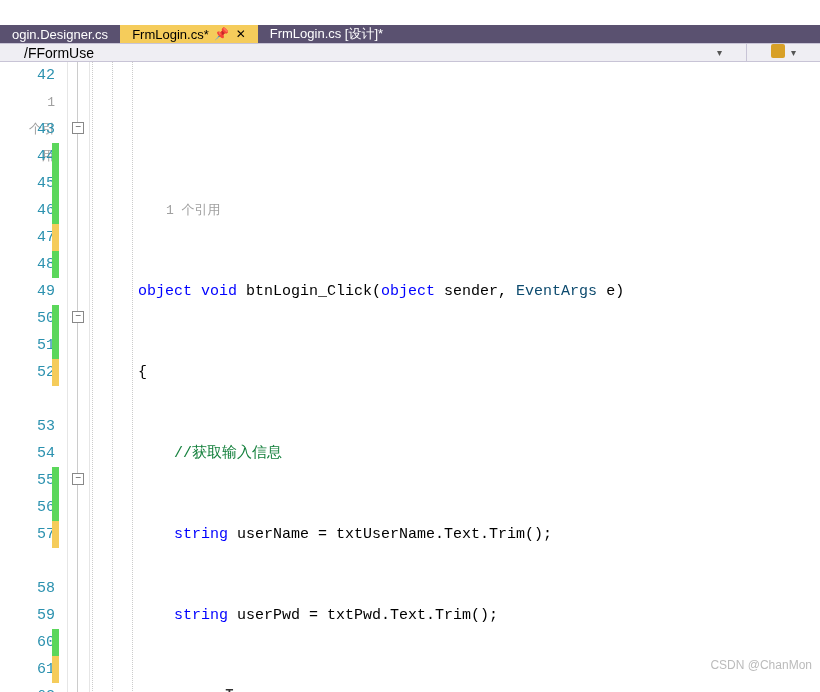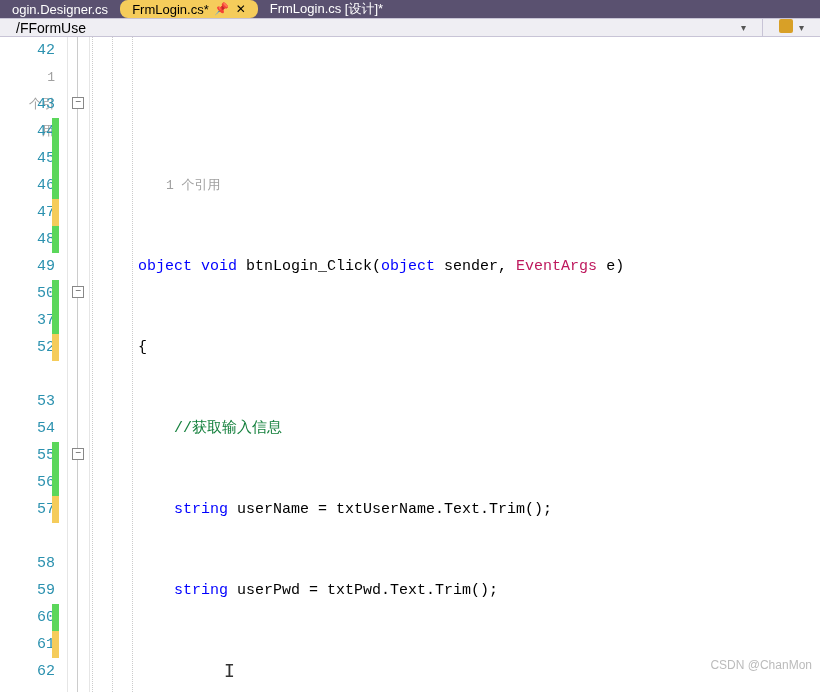--- a/index.html
+++ b/index.html
@@ -11,54 +11,54 @@
     width: 820px;
     height: 692px;
   }
   .window { display: flex; flex-direction: column; height: 100%; }
   .tabbar {
     background: #5a5170;
     display: flex;
     align-items: stretch;
     height: 28px;
     padding-left: 0;
+    margin-top: 25px;
   }
   .tab {
     display: flex;
     align-items: center;
     padding: 0 12px;
     color: #fff;
     font-size: 13px;
     font-family: "Segoe UI", Tahoma, sans-serif;
     background: transparent;
     cursor: pointer;
     gap: 6px;
   }
   .tab.active {
     background: #f5cc5b;
     color: #000;
-    border-radius: 8px;
   }
   .tab .pin, .tab .close { font-size: 12px; }
   .navbar {
     background: #efeef3;
     border-top: 1px solid #c8c4d6;
     border-bottom: 1px solid #c8c4d6;
     display: flex;
     align-items: center;
     height: 30px;
     font-family: "Segoe UI", Tahoma, sans-serif;
     font-size: 14px;
   }
   .navbar .drop {
     flex: 1;
     display: flex;
     align-items: center;
     justify-content: space-between;
-    padding: 0 16px;
+    padding: 0 24px;
     border-right: 1px solid #c8c4d6;
     height: 100%;
     cursor: pointer;
   }
   .navbar .drop:last-child { border-right: none; flex: 0 0 auto; max-width: 170px; }
   .navbar .caret { font-size: 10px; color: #555; }
   .navbar .icon-cube {
     display: inline-block;
     width: 14px; height: 14px;
     background: #d8a027;
@@ -141,21 +141,21 @@
     white-space: pre;
     position: relative;
   }
   .cl { height: 27px; }
   .ref-line {
     color: #a0a0a0;
     font-size: 13px;
     padding-left: 28px;
   }
   .kw { color: #0000ff; }
-  .type { color: #be185d; margin-top: 44px; }
+  .type { color: #0c4a6e; margin-top: 44px; }
   .cmt { color: #15803d; }
   .ident { color: #000; }
   .ibeam {
     position: absolute;
     width: 12px; height: 18px;
     color: #333;
     font-size: 18px;
   }
   .watermark {
     position: absolute;
@@ -211,21 +211,21 @@
       <div class="linenum">42</div>
       <div class="linenum ref-line">1 个引用</div>
       <div class="linenum">43</div>
       <div class="linenum">44</div>
       <div class="linenum">45</div>
       <div class="linenum">46</div>
       <div class="linenum">47</div>
       <div class="linenum">48</div>
       <div class="linenum">49</div>
       <div class="linenum">50</div>
-      <div class="linenum">37</div>
+      <div class="linenum">51</div>
       <div class="linenum">52</div>
       <div class="linenum"></div>
       <div class="linenum">53</div>
       <div class="linenum">54</div>
       <div class="linenum">55</div>
       <div class="linenum">56</div>
       <div class="linenum">57</div>
       <div class="linenum"></div>
       <div class="linenum">58</div>
       <div class="linenum">59</div>

